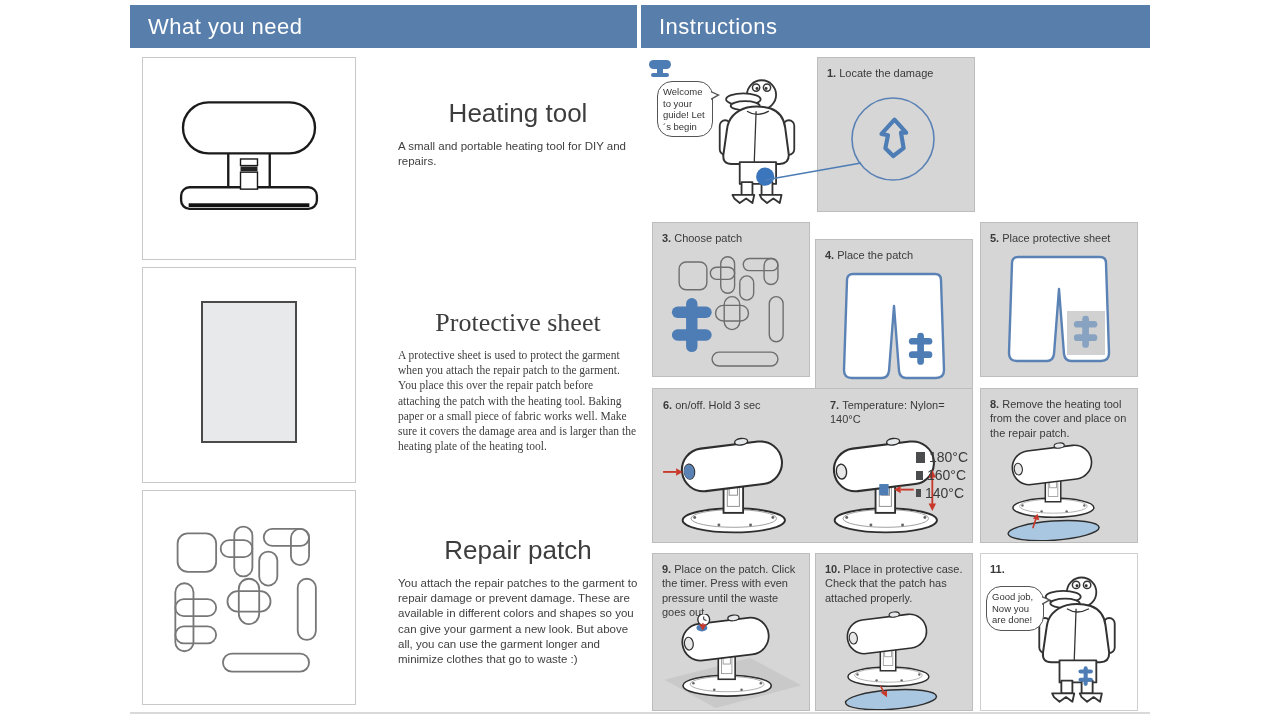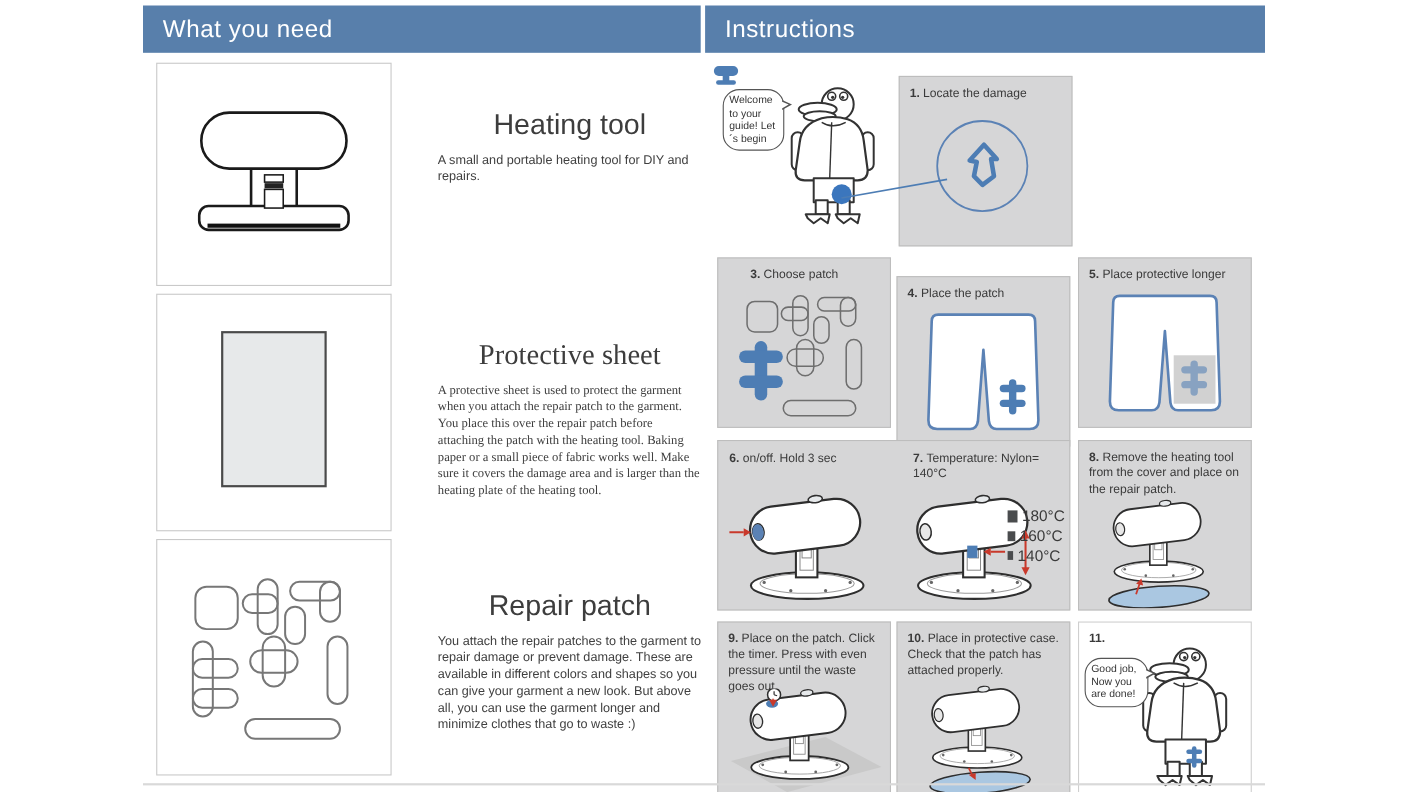--- a/index.html
+++ b/index.html
@@ -9,21 +9,21 @@
   
   .panel-header{height:43px;background:#587fab;color:#fff;font-size:22px;line-height:43px;
                 padding-left:18px;letter-spacing:.5px;box-sizing:border-box;}
   
   .img-box{background:#fff;border:1px solid #c9c9c9;box-sizing:border-box;
            display:flex;align-items:center;justify-content:center;}
   .item-text{width:240px;}
   .item-title{font-size:26px;color:#3d3d3d;text-align:center;margin:0 0 10px 0;font-weight:normal;}
   .item-desc{font-size:11.5px;line-height:1.32;color:#404040;}
   
-  .card{background:#d6d6d7;border:1px solid #bdbdbd;box-sizing:border-box;margin-top:12px;}
+  .card{background:#d6d6d7;border:1px solid #bdbdbd;box-sizing:border-box;}
   .card.white{background:#fff;border:1px solid #cfcfcf;}
   .step-label{font-size:11px;line-height:1.3;color:#3a3a3a;padding:8px 9px 0 9px;}
   .step-label .num{font-weight:bold;margin-right:3px;}
   
   .bubble{position:absolute;background:#fff;border:1.5px solid #555;border-radius:15px;
           font-size:9.5px;line-height:1.22;padding:4px 5px;color:#333;box-sizing:border-box;}
   .bubble:after{content:"";position:absolute;right:-8px;top:9px;border-top:4px solid transparent;
           border-bottom:5px solid transparent;border-left:9px solid #555;}
   .bubble:before{content:"";position:absolute;right:-5px;top:10px;border-top:3px solid transparent;
           border-bottom:4px solid transparent;border-left:7px solid #fff;z-index:1;}
@@ -166,21 +166,21 @@
     <div class="step-label">
       <span class="num">1.</span><span>Locate the damage</span>
     </div>
     <svg class="abs" style="left:30px;top:36px;" width="90" height="90" viewBox="0 0 90 90">
       <circle cx="45" cy="45" r="41" fill="none" stroke="#5b82b5" stroke-width="1.6"></circle>
       <use href="#damageG" transform="translate(27 23) scale(1.3)" fill="none" stroke="#4d7db4" stroke-width="3.2" stroke-linejoin="round"></use>
     </svg>
   </div>
 
 
-  <div class="abs card" style="left:652px;top:222px;width:158px;height:155px;padding-left:20px;">
+  <div class="abs card" style="left:652px;top:222px;width:158px;height:155px;">
     <div class="step-label">
       <span class="num">3.</span><span>Choose patch</span>
     </div>
     <svg class="abs" style="left:14px;top:32px;" width="130" height="118" viewBox="0 0 150 136">
       <g fill="none" stroke="#6e6e6e" stroke-width="1.6">
         <rect x="14" y="8" width="32" height="32" rx="8"></rect>
         <rect x="62" y="2" width="16" height="42" rx="8"></rect>
         <rect x="50" y="14" width="28" height="14" rx="7"></rect>
         <rect x="88" y="4" width="40" height="14" rx="7"></rect>
         <rect x="112" y="4" width="16" height="30" rx="8"></rect>
@@ -199,21 +199,21 @@
       <span class="num">4.</span><span>Place the patch</span>
     </div>
     <svg class="abs" style="left:24px;top:30px;" width="110" height="118" viewBox="0 0 110 118">
       <use href="#pantsG" fill="#fff" stroke="#5b82b5" stroke-width="2.4" stroke-linejoin="round"></use>
       <use href="#patchG" transform="translate(68 62) scale(0.42)"></use>
     </svg>
   </div>
 
   <div class="abs card" style="left:980px;top:222px;width:158px;height:155px;">
     <div class="step-label">
-      <span class="num">5.</span><span>Place protective longer</span>
+      <span class="num">5.</span><span>Place protective sheet</span>
     </div>
     <svg class="abs" style="left:24px;top:30px;" width="110" height="118" viewBox="0 0 110 118">
       <use href="#pantsG" fill="#fff" stroke="#5b82b5" stroke-width="2.4" stroke-linejoin="round"></use>
       <rect x="62" y="58" width="38" height="44" fill="#cfcfcf" opacity="0.95"></rect>
       <use href="#patchG" transform="translate(68 62) scale(0.42)" opacity="0.55"></use>
     </svg>
   </div>
 
   <div class="abs card" style="left:652px;top:388px;width:321px;height:155px;">
     <div class="step-label abs" style="left:1px;top:1px;width:150px;">

